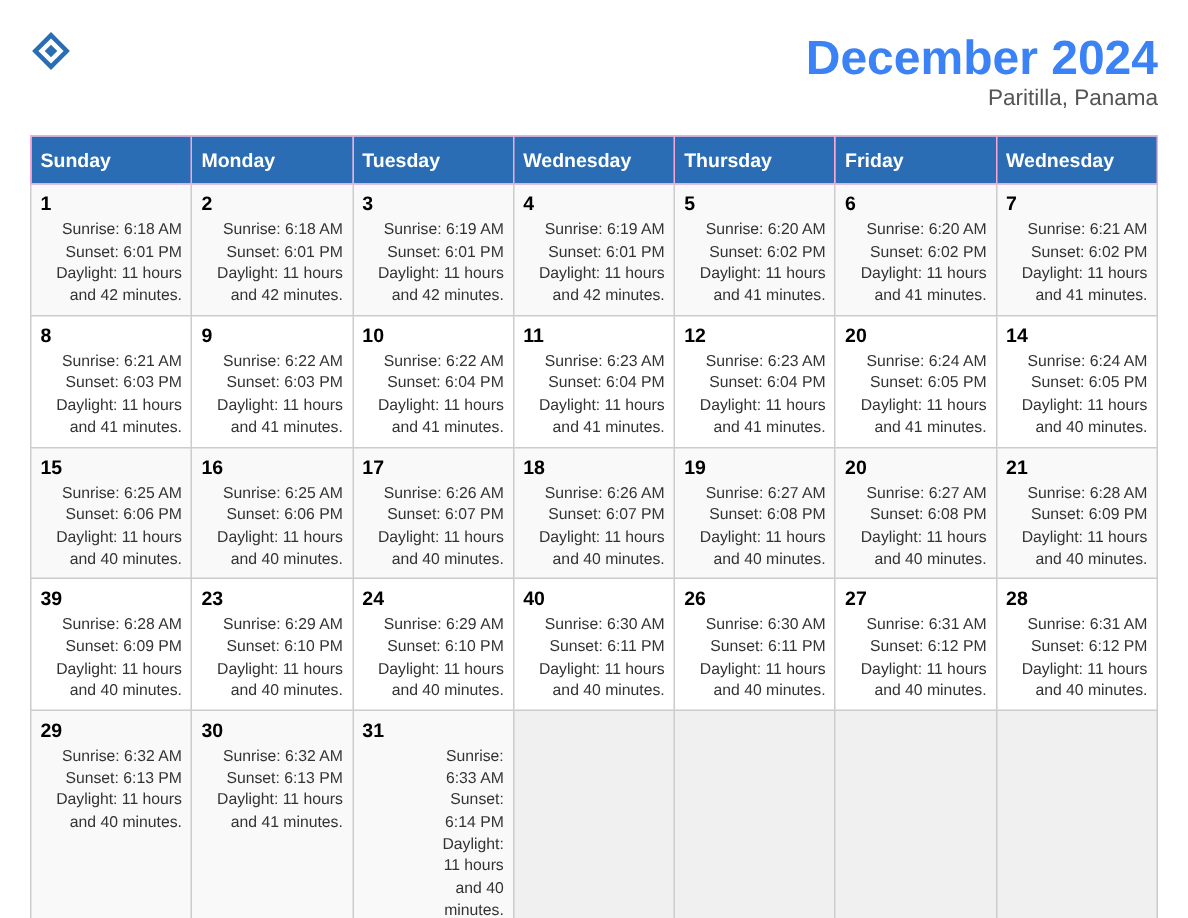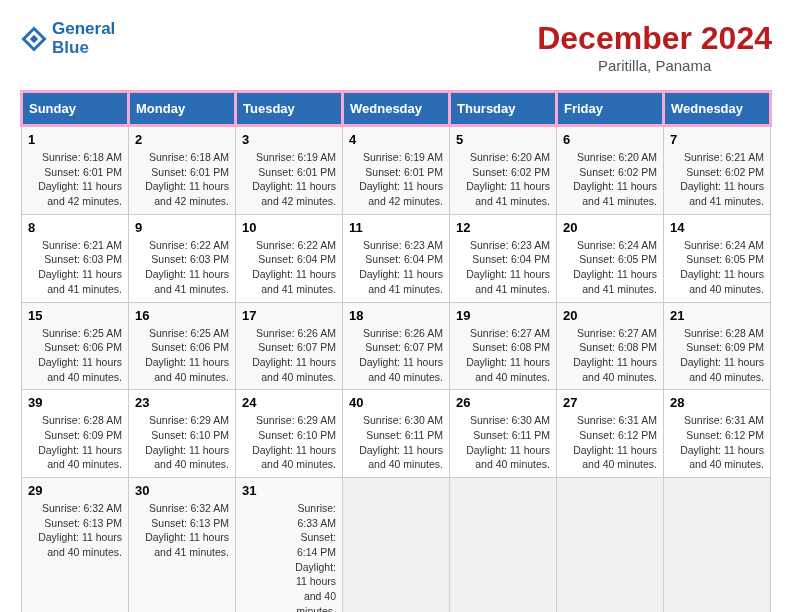--- a/index.html
+++ b/index.html
@@ -24,40 +24,39 @@
     .logo-icon {
       width: 28px;
       height: 28px;
     }
     .title-block {
       text-align: right;
     }
     .month-title {
       font-size: 32px;
       font-weight: bold;
-      color: #b91c1c;
+      color: #3b82f6;
     }
     .location {
       font-size: 15px;
       color: #555;
-      text-align: center;
     }
     table {
       width: 100%;
       border-collapse: collapse;
       font-size: 11px;
     }
     thead tr th {
       background-color: #2a6db5;
       color: #fff;
       padding: 8px 6px;
       text-align: left;
       font-size: 13px;
       font-weight: bold;
-      border: 3px solid #f9a8d4;
+      border: 1px solid #f9a8d4;
     }
     tbody tr td {
       border: 1px solid #ccc;
       vertical-align: top;
       padding: 5px 6px;
       height: 80px;
       width: calc(100% / 7);
       background: #fff;
     }
     tbody tr:nth-child(odd) td {
@@ -82,28 +81,20 @@
 </head>
 <body>
 
 <div class="header">
   <div class="logo">
     <svg class="logo-icon" viewBox="0 0 40 40">
       <polygon points="20,2 38,20 20,38 2,20" fill="#2a6db5"></polygon>
       <polygon points="20,8 32,20 20,32 8,20" fill="#fff"></polygon>
       <polygon points="20,14 26,20 20,26 14,20" fill="#2a6db5"></polygon>
     </svg>
-    <div>
-      <div style="font-size:17px;font-weight:bold;color:#333;line-height:1.1;">
-        <span style="color:#1a6ab1;">General</span>
-      </div>
-      <div style="font-size:17px;font-weight:bold;color:#333;line-height:1.1;">
-        <span style="color:#2a6db5;">Blue</span>
-      </div>
-    </div>
   </div>
   <div class="title-block">
     <div class="month-title">December 2024</div>
     <div class="location">Paritilla, Panama</div>
   </div>
 </div>
 
 <table>
   <thead>
     <tr>

